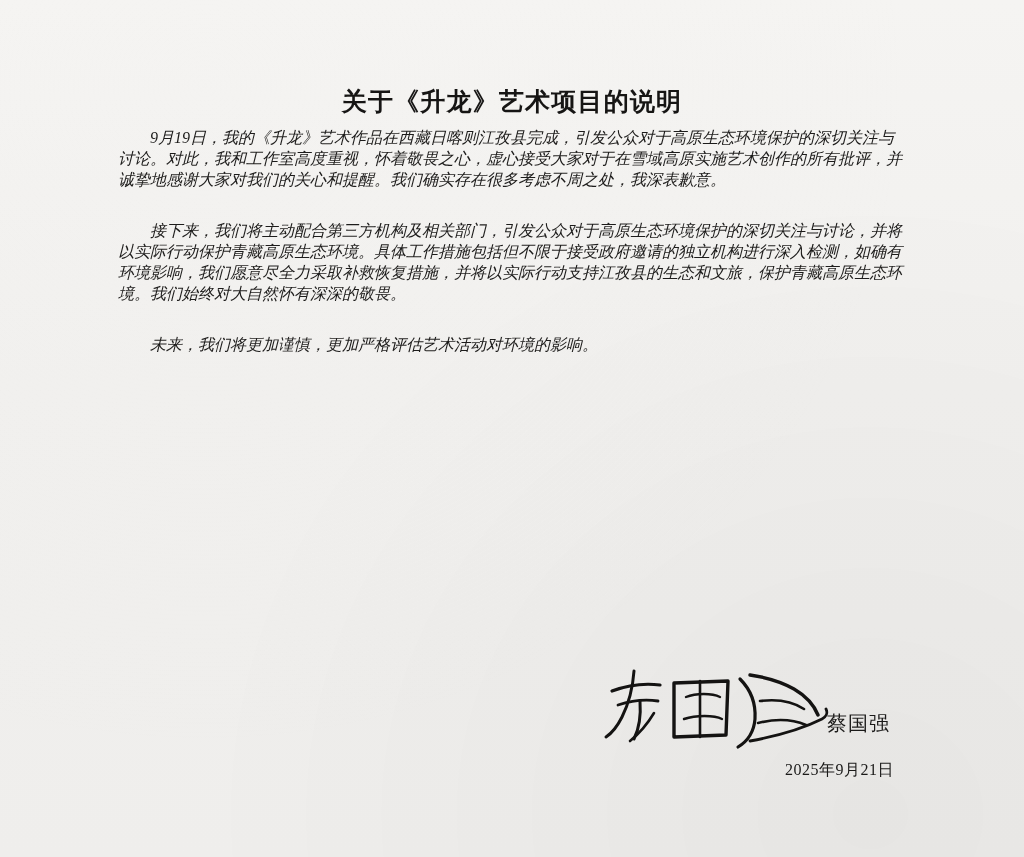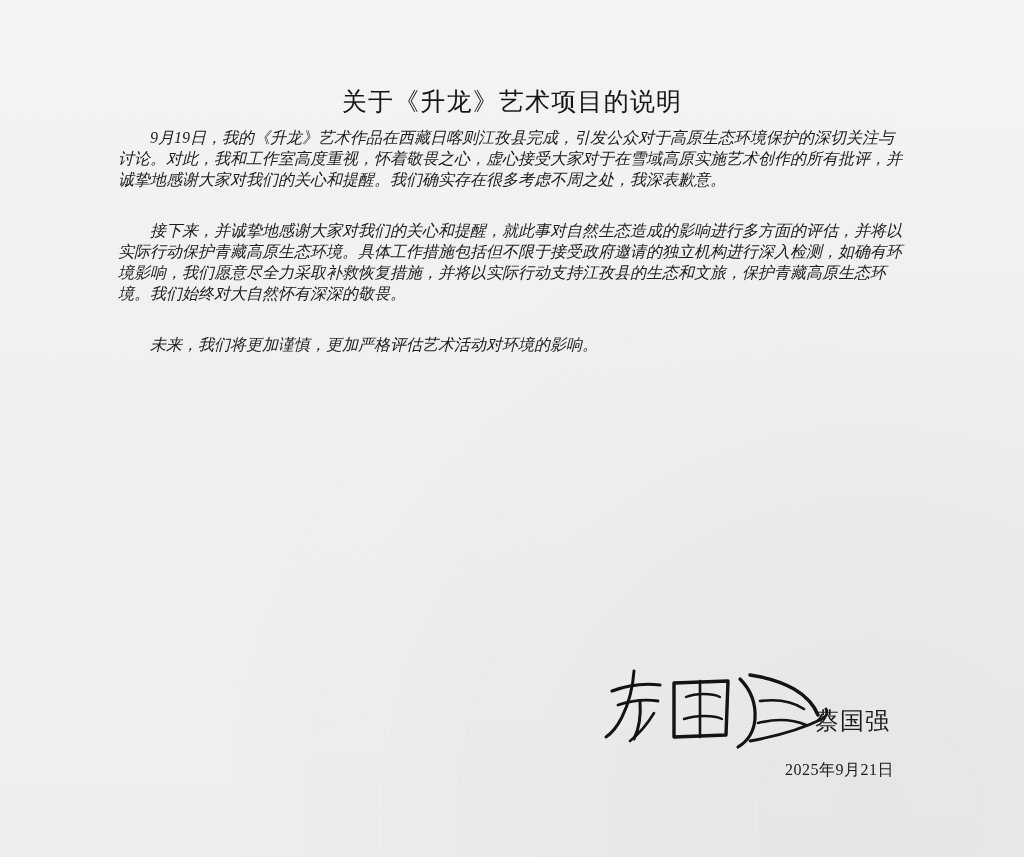--- a/index.html
+++ b/index.html
@@ -31,21 +31,21 @@
       radial-gradient(ellipse at 85% 95%, rgba(0,0,0,0.035), rgba(0,0,0,0) 55%);
     mix-blend-mode: multiply;
   }
   .doc-title {
     position: absolute;
     top: 68px;
     left: 0;
     width: 1024px;
     text-align: center;
     font-size: 25px;
-    font-weight: 400;
+    font-weight: 700;
     letter-spacing: 1.2px;
     color: #161514;
   }
   .para {
     margin: 0 0 30px 0;
     text-indent: 2em;
     font-style: italic;
   }
   .para:last-child { margin-bottom: 14px; }
   #paragraphs { position: absolute; left: 118px; top: 128px; width: 790px; }
@@ -61,21 +61,21 @@
     position: absolute;
     right: 68px;
     bottom: 36px;
     width: 230px;
     height: 92px;
   }
   .sign-name {
     position: absolute;
     right: 8px;
     bottom: 52px;
-    font-size: 24px;
+    font-size: 20px;
     letter-spacing: 1px;
     color: #1b1a19;
   }
   .sign-date {
     position: absolute;
     right: 4px;
     bottom: 8px;
     font-size: 16px;
     letter-spacing: 0.5px;
     color: #1b1a19;
@@ -84,21 +84,21 @@
 </head>
 <body>
 
 <div class="page">
   <div class="paper-grain"></div>
 
   <h1 class="doc-title">关于《升龙》艺术项目的说明</h1>
 
   <div id="paragraphs">
     <p class="para">9月19日，我的《升龙》艺术作品在西藏日喀则江孜县完成，引发公众对于高原生态环境保护的深切关注与讨论。对此，我和工作室高度重视，怀着敬畏之心，虚心接受大家对于在雪域高原实施艺术创作的所有批评，并诚挚地感谢大家对我们的关心和提醒。我们确实存在很多考虑不周之处，我深表歉意。</p>
-    <p class="para">接下来，并诚挚地感谢大家对我们的关心和提醒，就此事对自然生态造成的影响进行多方面的评估，并将以实际行动保护青藏高原生态环境。具体工作措施包括但不限于接受政府邀请的独立机构进行深入检测，如确有环境影响，我们愿意尽全力采取补救恢复措施，并将以实际行动支持江孜县的生态和文旅，保护青藏高原生态环境。我们始终对大自然怀有深深的敬畏。</p>
+    <p class="para">接下来，我们将主动配合第三方机构及相关部门，引发公众对于高原生态环境保护的深切关注与讨论，并将以实际行动保护青藏高原生态环境。具体工作措施包括但不限于接受政府邀请的独立机构进行深入检测，如确有环境影响，我们愿意尽全力采取补救恢复措施，并将以实际行动支持江孜县的生态和文旅，保护青藏高原生态环境。我们始终对大自然怀有深深的敬畏。</p>
     <p class="para">未来，我们将更加谨慎，更加严格评估艺术活动对环境的影响。</p>
   </div>
 
   <div class="sign-area">
     <svg class="signature-svg" viewBox="0 0 230 92" aria-hidden="true">
       <g fill="none" stroke="#141312" stroke-linecap="round" stroke-linejoin="round">
         <path d="M12 30 C28 24, 44 22, 60 24" stroke-width="3.2"></path>
         <path d="M34 10 C33 24, 30 40, 22 56 C17 66, 12 72, 6 76" stroke-width="3"></path>
         <path d="M18 44 C30 40, 44 38, 58 40" stroke-width="2.8"></path>
         <path d="M40 40 C41 54, 40 66, 34 78" stroke-width="3"></path>

